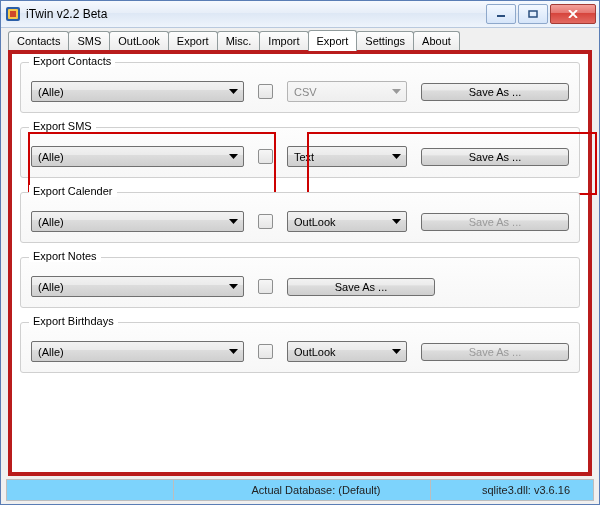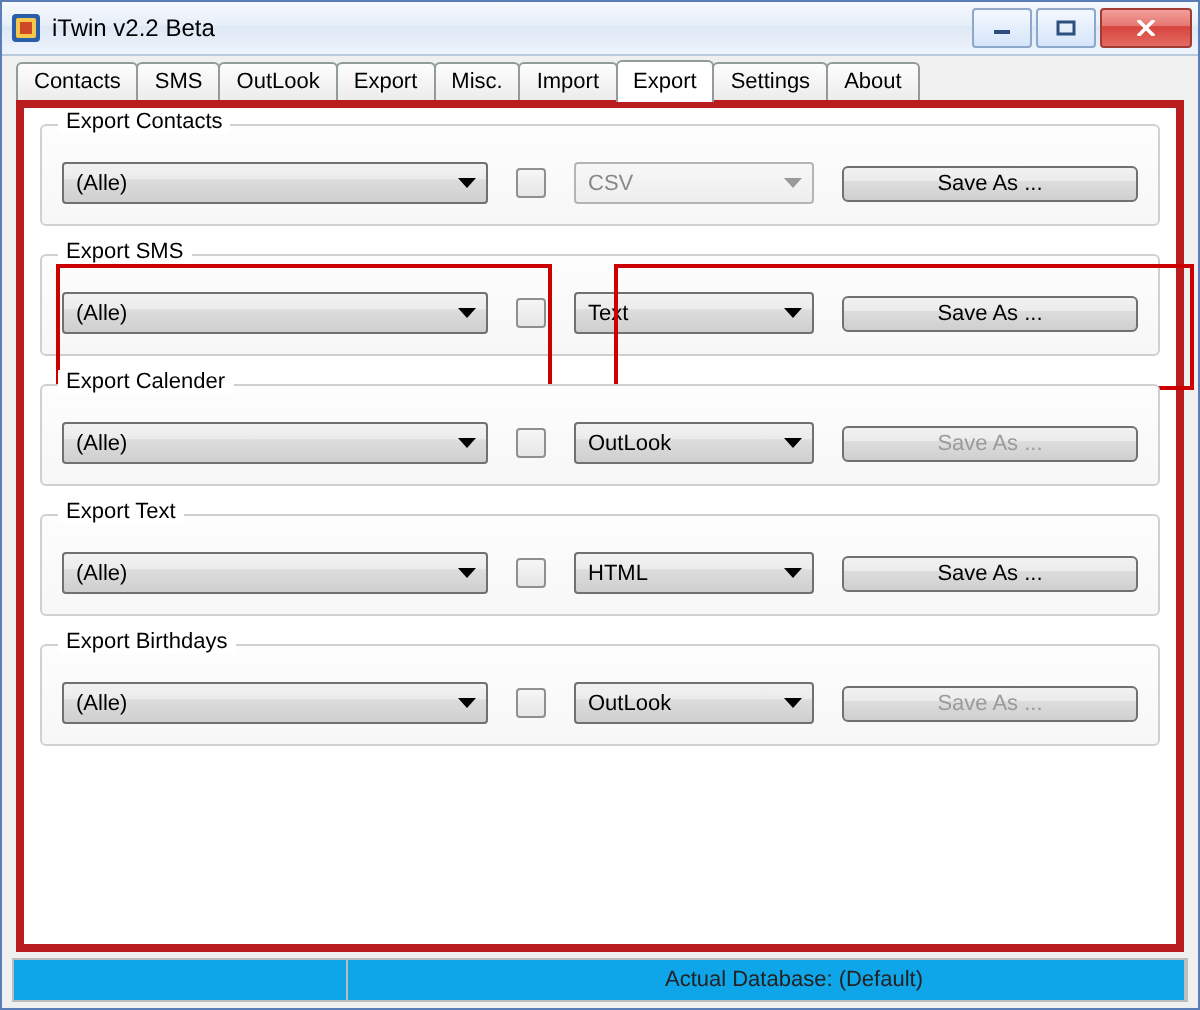--- a/index.html
+++ b/index.html
@@ -167,21 +167,21 @@
     font-size: 11px;
     box-sizing: border-box;
   }
   .btn.disabled { color: #9a9a9a; }
 
   .statusbar {
     position: absolute;
     left: 5px; right: 5px; bottom: 3px;
     height: 20px;
     border: 1px solid #bdbdbd;
-    background: #0ea5e9;
+    background: #7dd3fc;
     display: flex;
     align-items: stretch;
     gap: 28px;
   }
   .statusbar .cell {
     border-right: 1px solid #bdbdbd;
     display: flex; align-items: center; justify-content: center;
     padding: 0 8px;
     font-size: 11px; color: #222;
   }
@@ -299,39 +299,31 @@
               <span class="arrow">
                 <svg width="9" height="6">
                   <path d="M0 0 L9 0 L4.5 5 Z" fill="#000"></path>
                 </svg>
               </span>
             </div>
             <div class="btn disabled">Save As ...</div>
           </div>
         </div>
         <div class="group">
-          <div class="group-title">Export Text</div>
-          <div class="row" style="position: relative;">
-            <div class="combo">
-              <span>(Alle)</span>
-              <span class="arrow">
-                <svg width="9" height="6">
-                  <path d="M0 0 L9 0 L4.5 5 Z" fill="#000"></path>
-                </svg>
-              </span>
-            </div>
-            <div class="check"></div>
-            <div class="combo small">
-              <span>HTML</span>
-              <span class="arrow">
-                <svg width="9" height="6">
-                  <path d="M0 0 L9 0 L4.5 5 Z" fill="#000"></path>
-                </svg>
-              </span>
-            </div>
+          <div class="group-title">Export Notes</div>
+          <div class="row" style="position: relative;">
+            <div class="combo">
+              <span>(Alle)</span>
+              <span class="arrow">
+                <svg width="9" height="6">
+                  <path d="M0 0 L9 0 L4.5 5 Z" fill="#000"></path>
+                </svg>
+              </span>
+            </div>
+            <div class="check"></div>
             <div class="btn">Save As ...</div>
           </div>
         </div>
         <div class="group">
           <div class="group-title">Export Birthdays</div>
           <div class="row" style="position: relative;">
             <div class="combo">
               <span>(Alle)</span>
               <span class="arrow">
                 <svg width="9" height="6">
@@ -350,14 +342,15 @@
             </div>
             <div class="btn disabled">Save As ...</div>
           </div>
         </div>
       </div>
   </div>
 
   <div class="statusbar">
     <div class="cell left"></div>
     <div class="cell mid">Actual Database: (Default)</div>
+    <div class="cell right">sqlite3.dll: v3.6.16</div>
   </div>
 </div>
 
 </body></html>

